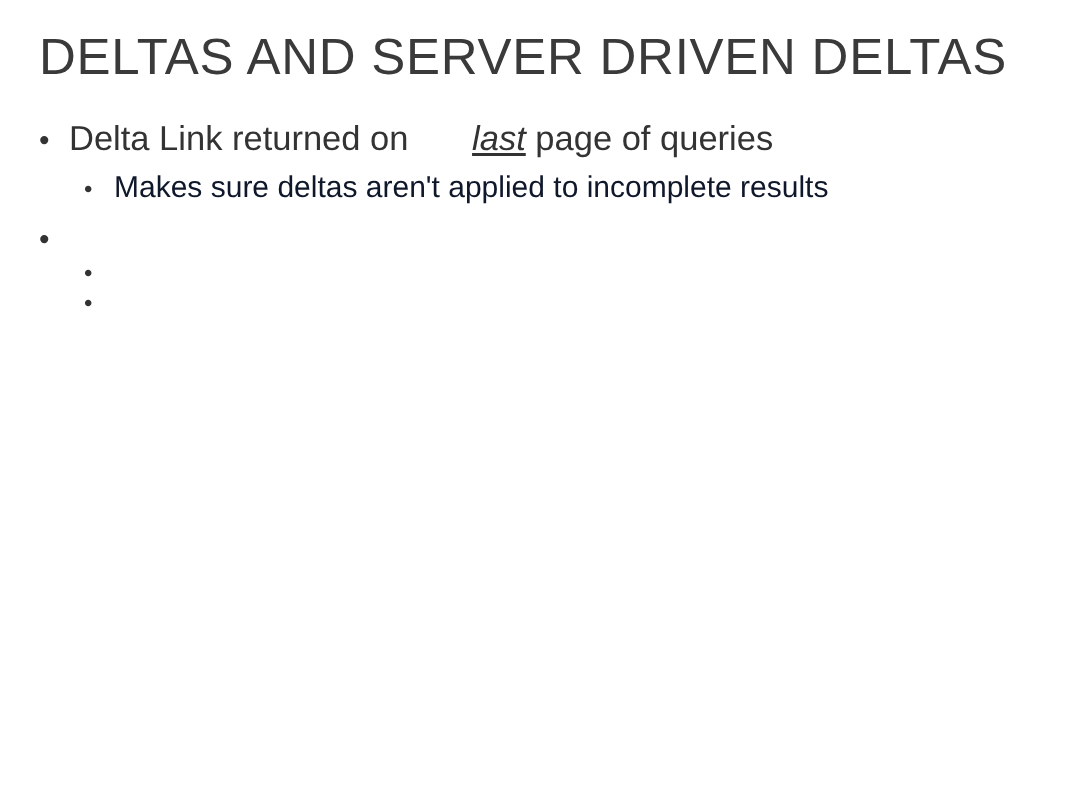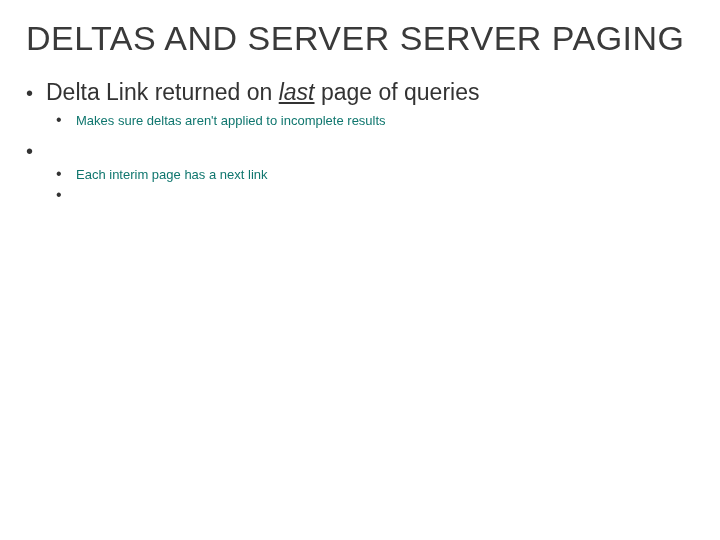--- a/index.html
+++ b/index.html
@@ -24,23 +24,23 @@
     line-height: 1.22;
     margin: 0 0 18px 0;
   }
   .l1 {
     font-size: 23px;
     font-weight: 300;
     color: #333333;
     line-height: 1.35;
   }
   .l2 {
-    font-size: 13px;
+    font-size: 20px;
     font-weight: 300;
-    color: #0f766e;
+    color: #0f172a;
     line-height: 1.4;
   }
   .row {
     display: flex;
     align-items: baseline;
   }
   .row.l1-row {
     margin: 4px 0 2px 0;
   }
   .row.l2-row {
@@ -56,30 +56,31 @@
   .bullet-l2 {
     width: 20px;
     flex: 0 0 20px;
     font-size: 16px;
     color: #333333;
     text-align: left;
   }
   .emph {
     font-style: italic;
     text-decoration: underline;
+    margin-left: 36px;
   }
   .gap {
     height: 4px;
   }
 </style>
 </head>
 <body>
 
 <div class="slide">
-  <h1 class="title">DELTAS AND SERVER SERVER PAGING</h1>
+  <h1 class="title">DELTAS AND SERVER DRIVEN DELTAS</h1>
 
   <div class="row l1-row">
     <div class="bullet-l1">•</div>
     <div class="l1">
       <span>Delta Link returned on </span><span class="emph">last</span><span> page of queries</span>
     </div>
   </div>
 
   <div class="row l2-row">
     <div class="bullet-l2">•</div>
@@ -87,19 +88,18 @@
   </div>
 
   <div class="gap"></div>
 
   <div class="row l1-row">
     <div class="bullet-l1">•</div>
   </div>
 
   <div class="row l2-row">
     <div class="bullet-l2">•</div>
-    <div class="l2">Each interim page has a next link</div>
   </div>
 
   <div class="row l2-row">
     <div class="bullet-l2">•</div>
   </div>
 </div>
 
 </body></html>

